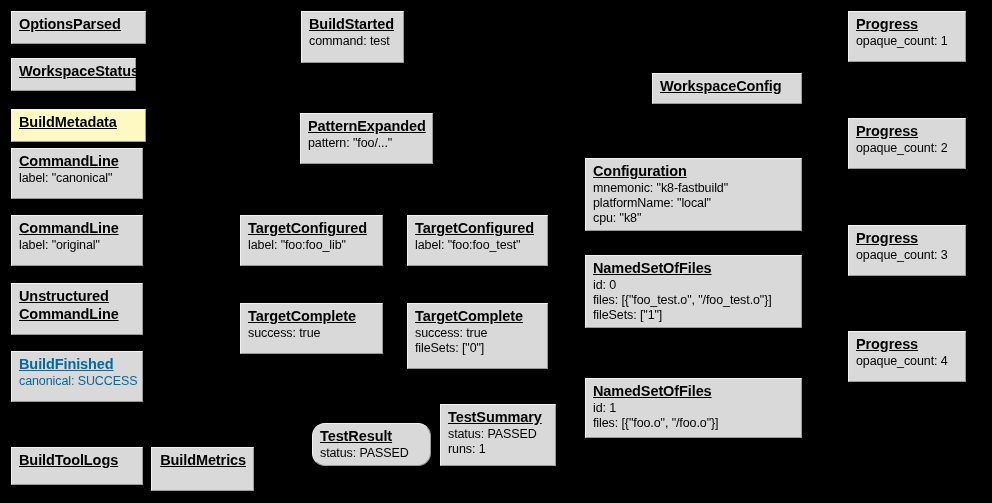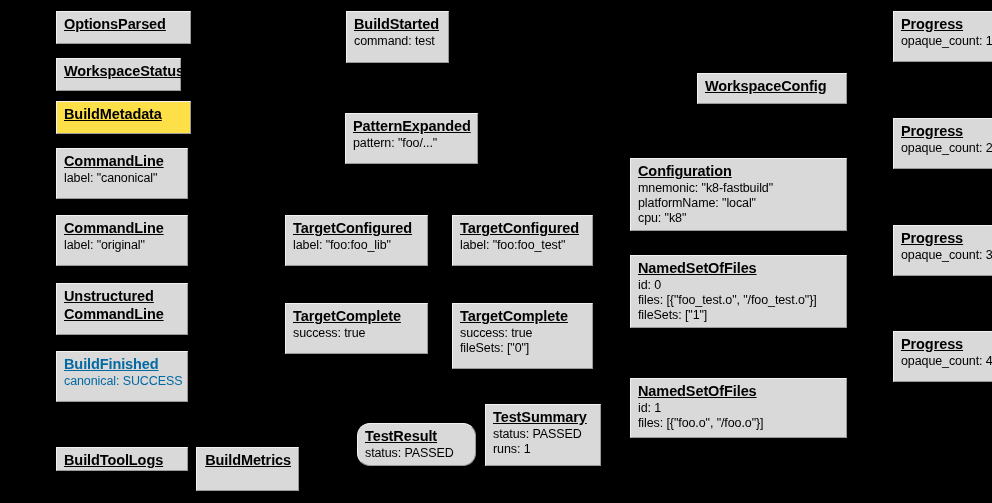--- a/index.html
+++ b/index.html
@@ -20,21 +20,20 @@
     position: absolute;
     box-sizing: border-box;
     background: #d9d9d9;
     border-top: 1px solid #f2f2f2;
     border-left: 1px solid #f2f2f2;
     border-right: 1px solid #9a9a9a;
     border-bottom: 1px solid #9a9a9a;
     padding: 4px 7px 5px 7px;
     color: #000000;
     line-height: 1.18;
-    margin-left: 45px;
   }
   .node-title {
     display: block;
     font-size: 14.5px;
     font-weight: bold;
     text-decoration: underline;
     white-space: nowrap;
     letter-spacing: -0.1px;
     margin-bottom: 1px;
   }
@@ -56,21 +55,21 @@
 </head>
 <body>
 
 <div id="canvas" style="width: 992px; height: 503px; background: rgb(0, 0, 0);">
     <div class="node" style="left: 11px; top: 11px; width: 135px; height: 33px; background: rgb(217, 217, 217); color: rgb(0, 0, 0);">
       <span class="node-title">OptionsParsed</span>
     </div>
     <div class="node" style="left: 11px; top: 58px; width: 125px; height: 33px; background: rgb(217, 217, 217); color: rgb(0, 0, 0);">
       <span class="node-title">WorkspaceStatus</span>
     </div>
-    <div class="node" style="left: 11px; top: 101px; width: 135px; height: 33px; background: #fde047; color: rgb(0, 0, 0);">
+    <div class="node" style="left: 11px; top: 109px; width: 135px; height: 33px; background: #fef9c3; color: rgb(0, 0, 0);">
       <span class="node-title">BuildMetadata</span>
     </div>
     <div class="node" style="left: 11px; top: 148px; width: 132px; height: 51px; background: rgb(217, 217, 217); color: rgb(0, 0, 0);">
       <span class="node-title">CommandLine</span>
       <span class="node-fields">
         <span class="node-field">label: "canonical"</span>
       </span>
     </div>
     <div class="node" style="left: 11px; top: 215px; width: 132px; height: 51px; background: rgb(217, 217, 217); color: rgb(0, 0, 0);">
       <span class="node-title">CommandLine</span>
@@ -80,21 +79,21 @@
     </div>
     <div class="node" style="left: 11px; top: 283px; width: 132px; height: 52px; background: rgb(217, 217, 217); color: rgb(0, 0, 0);">
       <span class="node-title wrap">Unstructured CommandLine</span>
     </div>
     <div class="node" style="left: 11px; top: 351px; width: 132px; height: 51px; background: rgb(217, 217, 217); color: #0369a1;">
       <span class="node-title">BuildFinished</span>
       <span class="node-fields">
         <span class="node-field">canonical: SUCCESS</span>
       </span>
     </div>
-    <div class="node" style="left: 11px; top: 447px; width: 132px; height: 24px; background: rgb(217, 217, 217); color: rgb(0, 0, 0);">
+    <div class="node" style="left: 11px; top: 447px; width: 132px; height: 38px; background: rgb(217, 217, 217); color: rgb(0, 0, 0);">
       <span class="node-title">BuildToolLogs</span>
     </div>
     <div class="node" style="left: 151px; top: 447px; width: 103px; height: 44px; background: rgb(217, 217, 217); color: rgb(0, 0, 0); text-align: right;">
       <span class="node-title">BuildMetrics</span>
     </div>
     <div class="node" style="left: 301px; top: 11px; width: 103px; height: 52px; background: rgb(217, 217, 217); color: rgb(0, 0, 0);">
       <span class="node-title">BuildStarted</span>
       <span class="node-fields">
         <span class="node-field">command: test</span>
       </span>

